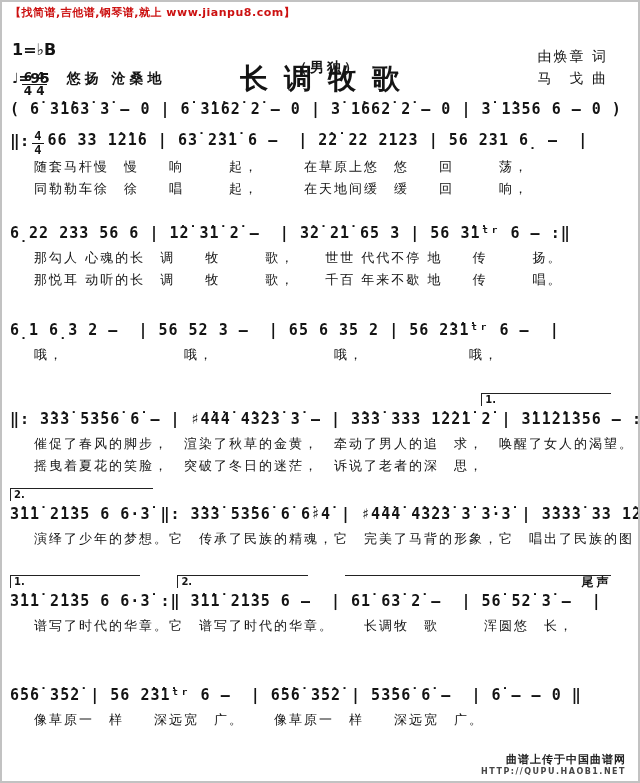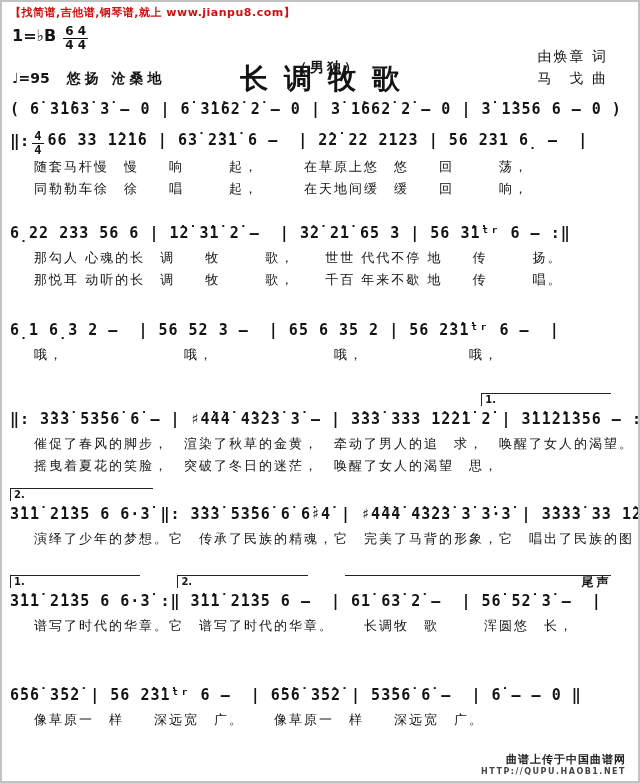--- a/index.html
+++ b/index.html
@@ -11,22 +11,22 @@
   }
   .watermark{font-size:11px;font-weight:bold;letter-spacing:.5px;}
   .head{position:relative;height:76px;}
   .title{position:absolute;left:0;right:0;top:0;text-align:center;
     font-size:28px;font-weight:bold;letter-spacing:16px;padding-left:16px;
     font-family:"DejaVu Serif",serif;margin-top:40px;}
   .subtitle{position:absolute;left:14px;right:0;top:39px;text-align:center;
     font-size:14px;letter-spacing:3px;font-weight:bold;}
   .credits{position:absolute;right:22px;top:26px;font-size:14px;line-height:1.55;
     letter-spacing:2px;text-align:left;margin-left:36px;}
-  .keysig{position:absolute;left:2px;top:0;font-size:16px;font-weight:bold;
-    display:flex;gap:7px;align-items:center;}
+  .keysig{position:absolute;left:2px;top:20px;font-size:16px;font-weight:bold;
+    display:flex;gap:7px;align-items:center;flex-direction:column;}
   .frac{display:inline-flex;flex-direction:column;line-height:1.05;font-size:12px;
     text-align:center;font-weight:bold;}
   .frac .num{border-bottom:1px solid #141414;padding:0 2px;}
   .tempo{position:absolute;left:2px;top:50px;font-size:14px;font-weight:bold;}
   .tempo .expr{margin-left:12px;letter-spacing:4px;}
   .score{position:relative;}
   .system{position:relative;}
   .marks{position:relative;height:14px;}
   .mark{position:absolute;top:1px;font-size:10px;font-weight:bold;
     border-top:1px solid #222;border-left:1px solid #222;
@@ -91,21 +91,21 @@
       <div class="system" style="margin-bottom: 26px;">
         <div class="notation-row"><span class="notation">6̣1 6̣3 2 –  | 56 52 3 –  | 65 6 35 2 | 56 2̇3̇1̇ᵗʳ 6 –  |</span></div>
         <div class="lyrics">哦，　　　　　　　　哦，　　　　　　　　哦，　　　　　　　哦，</div>
       </div>
       <div class="system" style="margin-bottom: 10px;">
         <div class="marks">
           <span class="mark volta" style="left: 76%; width: 21%;">1.</span>
         </div>
         <div class="notation-row"><span class="notation">‖: 3̇3̇3̇ 53̇56̇ 6̇ – | ♯4̇4̇4̇ 4̇3̇2̇3̇ 3̇ – | 3̇3̇3̇ 333 1̇2̇2̇1̇ 2̇ | 3̇1̇1̇2̇1̇356 – :‖</span></div>
         <div class="lyrics">催促了春风的脚步，　渲染了秋草的金黄，　牵动了男人的追　求，　唤醒了女人的渴望。</div>
-        <div class="lyrics">摇曳着夏花的笑脸，　突破了冬日的迷茫，　唤醒了女人的渴望　思，</div>
+        <div class="lyrics">摇曳着夏花的笑脸，　突破了冬日的迷茫，　诉说了老者的深　思，</div>
       </div>
       <div class="system" style="margin-bottom: 24px;">
         <div class="marks">
           <span class="mark volta" style="left: 0%; width: 23%;">2.</span>
         </div>
         <div class="notation-row"><span class="notation">3̇1̇1̇ 2̇1̇35 6 6·3̇ ‖: 3̇3̇3̇ 53̇56̇ 6̇ 6̇♯4̇ | ♯4̇4̇4̇ 4̇3̇2̇3̇ 3̇ 3̇·3̇ | 3̇3̇3̇3̇ 33 1̇2̇2̇1̇ 2̇·2̇ |</span></div>
         <div class="lyrics">演绎了少年的梦想。它　传承了民族的精魂，它　完美了马背的形象，它　唱出了民族的图　腾它</div>
       </div>
       <div class="system" style="margin-bottom: 45px;">
         <div class="marks">

